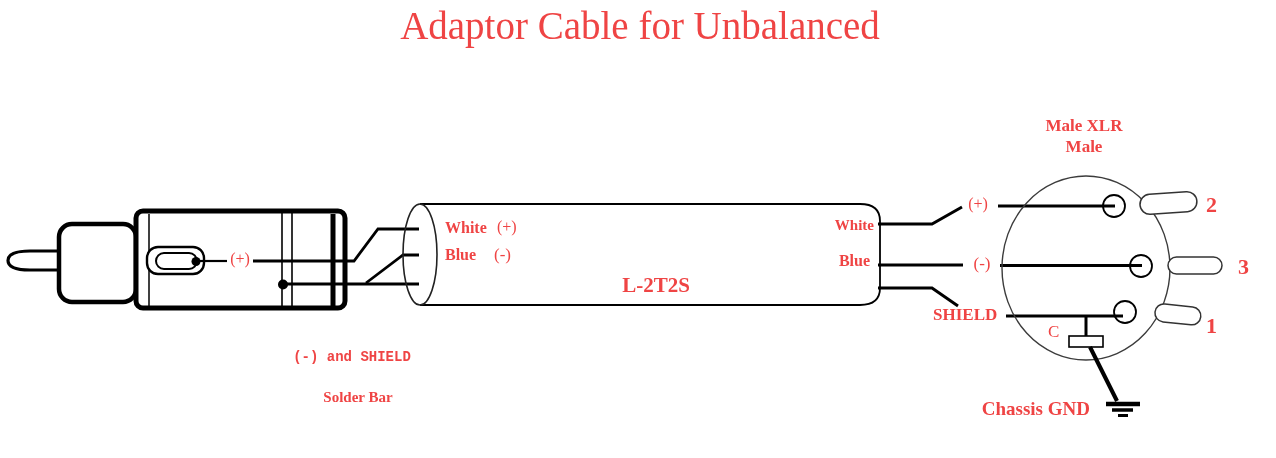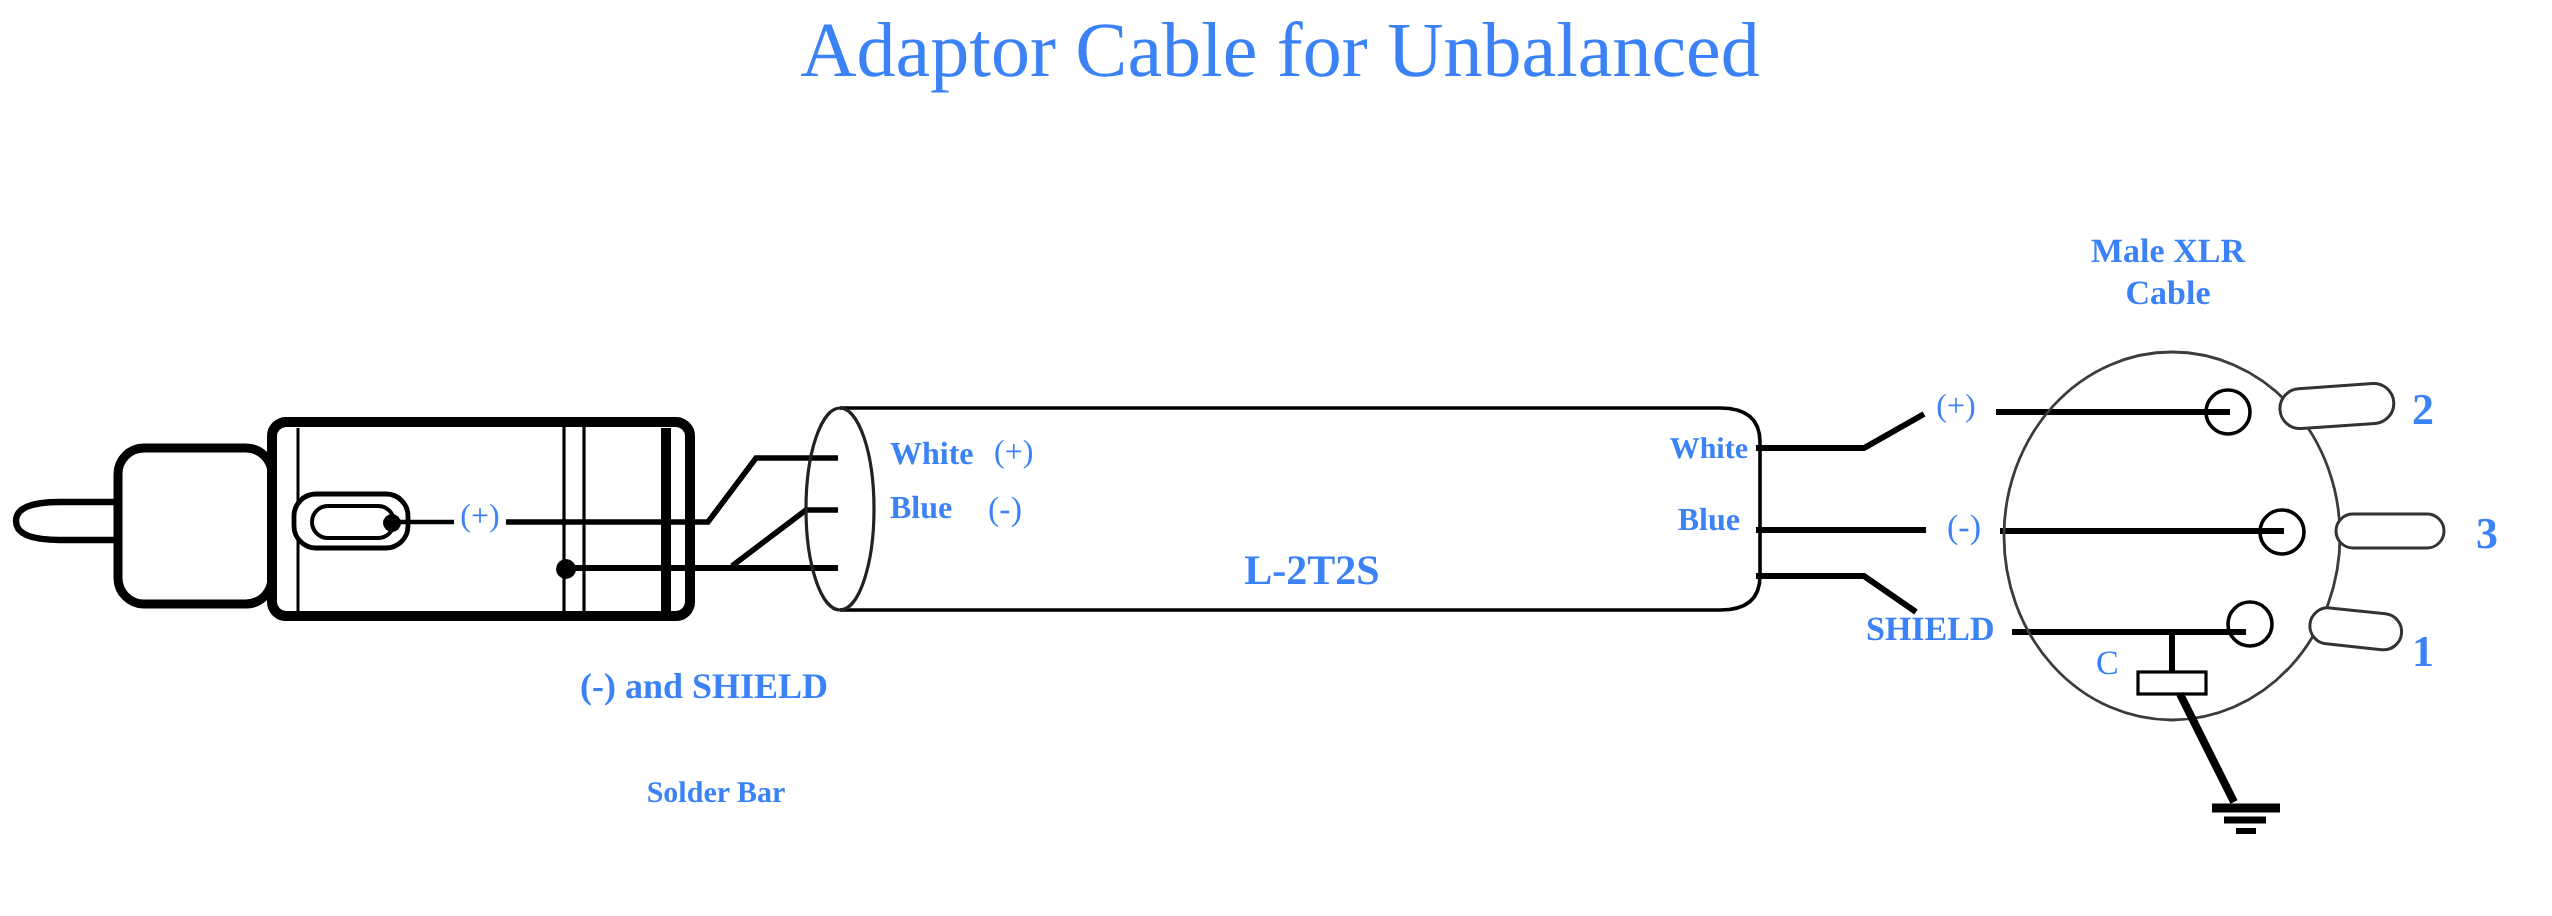--- a/index.html
+++ b/index.html
@@ -1,21 +1,21 @@
 <!DOCTYPE html>
 <html><head>
 <meta charset="utf-8">
 <style>
   html,body{margin:0;padding:0;background:#fff;}
   #stage{
     position:relative;width:1276px;height:458px;background:#fff;
     font-family:"Liberation Serif", serif;color:#000;overflow:hidden;
   }
   #diagram-svg{position:absolute;left:0;top:0;}
-  .lbl{position:absolute;white-space:nowrap;color:#3b82f6;line-height:1.05;}
+  .lbl{position:absolute;white-space:nowrap;color:#ef4444;line-height:1.05;}
   .c{transform:translateX(-50%);}
   .b{font-weight:bold;text-align:right;}
   .r{text-align:right;}
 </style>
 </head>
 <body>
 
 <div id="stage">
 
   <svg id="diagram-svg" width="1276" height="458" viewBox="0 0 1276 458">
@@ -61,34 +61,35 @@
     <g>
       <path d="M1106,404 H1140" stroke="#000" stroke-width="4.5"></path>
       <path d="M1112,410 H1133" stroke="#000" stroke-width="3.5"></path>
       <path d="M1118,415.5 H1128" stroke="#000" stroke-width="3"></path>
     </g>
   </svg>
 
   <div class="lbl c" style="left:640px;top:6px;font-size:39px;">Adaptor Cable for Unbalanced</div>
 
   <div class="lbl c" style="left:240px;top:251px;font-size:16px;">(+)</div>
-  <div class="lbl c b" style="left:352px;top:334px;font-size:18px;">(-) and SHIELD</div>
+  <div class="lbl c b" style="left:352px;top:350px;font-size:14px;font-family:Liberation Mono, monospace;">(-) and SHIELD</div>
   <div class="lbl c b" style="left:358px;top:390px;font-size:15px;">Solder Bar</div>
 
   <div class="lbl b" style="left:445px;top:220px;font-size:16px;">White</div>
   <div class="lbl" style="left:497px;top:219px;font-size:16px;">(+)</div>
   <div class="lbl b" style="left:445px;top:247px;font-size:16px;">Blue</div>
   <div class="lbl" style="left:494px;top:246px;font-size:17px;">(-)</div>
   <div class="lbl c b" style="left:656px;top:241px;font-size:21px;margin-top:33px;">L-2T2S</div>
   <div class="lbl b r" style="left:820px;width:54px;top:218px;font-size:15px;">White</div>
   <div class="lbl b r" style="left:820px;width:50px;top:253px;font-size:16px;">Blue</div>
 
   <div class="lbl c b" style="left:1084px;top:117px;font-size:17px;">Male XLR</div>
-  <div class="lbl c b" style="left:1084px;top:138px;font-size:17px;">Cable</div>
+  <div class="lbl c b" style="left:1084px;top:138px;font-size:17px;">Male</div>
   <div class="lbl c" style="left:978px;top:196px;font-size:16px;">(+)</div>
   <div class="lbl c" style="left:982px;top:255px;font-size:17px;">(-)</div>
   <div class="lbl b" style="left:933px;top:306px;font-size:17px;">SHIELD</div>
   <div class="lbl" style="left:1048px;top:323px;font-size:17px;">C</div>
   <div class="lbl b" style="left:1206px;top:193px;font-size:22px;">2</div>
   <div class="lbl b" style="left:1238px;top:255px;font-size:22px;">3</div>
   <div class="lbl b" style="left:1206px;top:314px;font-size:22px;">1</div>
+  <div class="lbl b r" style="left:950px;width:140px;top:399px;font-size:19px;">Chassis GND</div>
 
 </div>
 
 </body></html>

